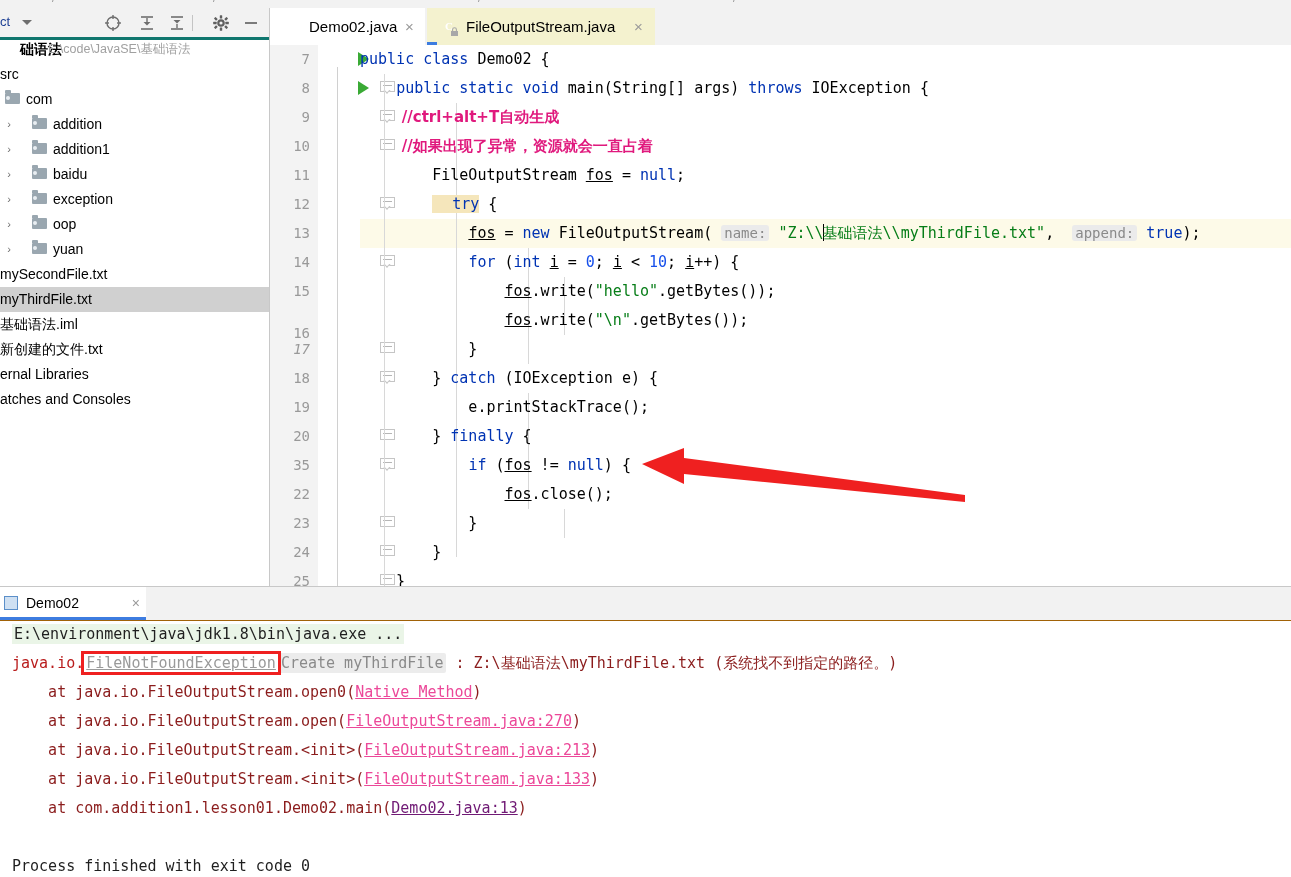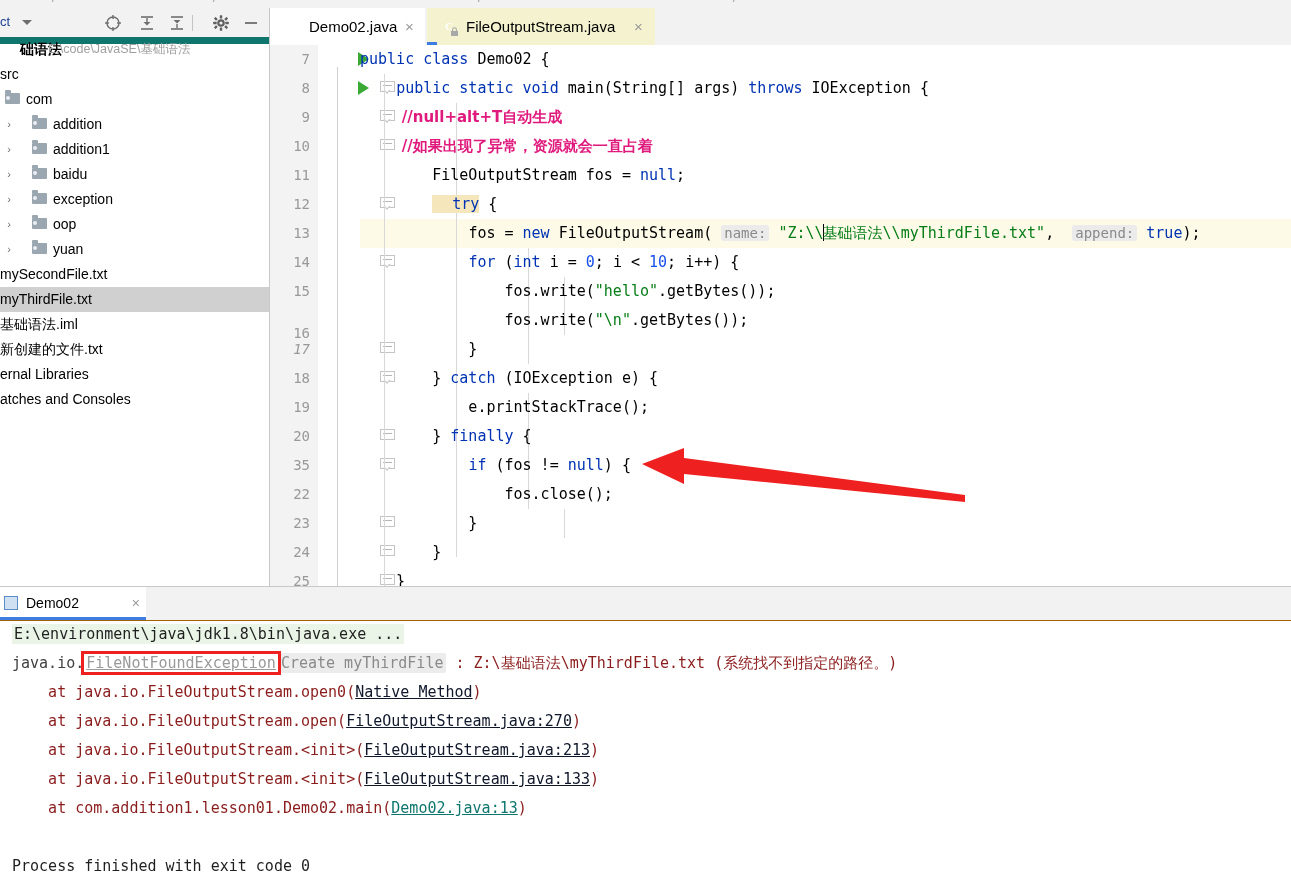--- a/index.html
+++ b/index.html
@@ -23,21 +23,21 @@
   }
 
   
   .sidebar{
     position:absolute;left:0;top:8px;width:269px;height:578px;
     background:#ffffff;border-right:1px solid #c8c8c8;
     overflow:hidden;
   }
   .sidebar-toolbar{
     position:relative;height:29px;background:#f2f2f2;
-    border-bottom:7px solid #0f766e;
+    border-bottom:3px solid #0f766e;
   }
   .pt-label{
     position:absolute;left:0;top:6px;font-size:13px;color:#1c3f94;
   }
   .pt-caret{
     position:absolute;left:22px;top:12px;width:0;height:0;
     border-left:5px solid transparent;border-right:5px solid transparent;
     border-top:5px solid #6e6e6e;
   }
   .tb-ico{position:absolute;top:6px;width:18px;height:18px;cursor:default;}
@@ -156,21 +156,21 @@
   .cline{
     position:absolute;left:0;height:29px;line-height:29px;white-space:pre;
     font-family:"DejaVu Sans Mono","Liberation Mono",monospace;font-size:15px;
     color:#000;
   }
   .indent-guide{position:absolute;width:1px;background:#d8d8d8;}
   .kw{color:#0033b3;}
   .str{color:#067d17;}
   .num{color:#1750eb;}
   .cmt{color:#e0197d;font-weight:bold;font-family:"DejaVu Sans","Liberation Sans",sans-serif;}
-  .fld{margin-top:8px;}
+  .fld{text-decoration:underline;margin-top:8px;}
   .hint{
     background:#ebebeb;color:#8a8a8a;border-radius:3px;padding:0 3px;
     font-size:14px;
     text-align:center;
   }
   .brace-hl{background:#f5e6bb;padding-left:20px;}
   .caret{
     display:inline-block;width:1px;height:17px;background:#000;
     vertical-align:-3px;margin:0 -1px;
   }
@@ -201,28 +201,28 @@
   .console{
     position:absolute;left:0;top:33px;width:1291px;bottom:0;
     font-family:"DejaVu Sans Mono","Liberation Mono",monospace;
     font-size:15px;overflow:hidden;
   }
   .coline{
     position:absolute;left:0;height:29px;line-height:29px;white-space:pre;
     color:#8b1c1c;
   }
   .green-hl{background:#eaf5e7;color:#1f1f1f;padding:1px 2px;}
-  .lnk{color:#0f172a;text-decoration:underline;}
-  .lnk-blue{color:#0f766e;text-decoration:underline;}
+  .lnk{color:#ec4899;text-decoration:underline;}
+  .lnk-blue{color:#701a75;text-decoration:underline;}
   .cb-chip{color:#8a8a8a;background:#ececec;padding:1px 3px;border-radius:2px;}
   .exc-box{
     color:#9a9a9a;text-decoration:underline;
     outline:3px solid #ef2020;background:#ffffff;padding:0 2px;
   }
-  .plain{color:#404040;}
+  .plain{color:#b91c1c;}
 </style>
 </head>
 <body>
 
 <div class="app">
 
   <div class="menubar-sliver">
     <span class="mi" style="left:52px;">/</span>
     <span class="mi" style="left:213px;">/</span>
     <span class="mi" style="left:478px;">/</span>
@@ -483,21 +483,21 @@
 
       <div class="indent-guide" style="left:24px;top:29px;height:512px;"></div>
       <div class="indent-guide" style="left:96px;top:58px;height:454px;"></div>
       <div class="indent-guide" style="left:168px;top:203px;height:116px;"></div>
       <div class="indent-guide" style="left:168px;top:348px;height:116px;"></div>
       <div class="indent-guide" style="left:204px;top:232px;height:58px;"></div>
       <div class="indent-guide" style="left:204px;top:464px;height:29px;"></div>
 
       <div class="cline" style="top:0px;left:0;"><span class="kw">public</span> <span class="kw">class</span> Demo02 {</div>
       <div class="cline" style="top:29px;left:0;">    <span class="kw">public</span> <span class="kw">static</span> <span class="kw">void</span> main(String[] args) <span class="kw">throws</span> IOException {</div>
-      <div class="cline cmt" style="top:58px;left:0;">        //null+alt+T自动生成</div>
+      <div class="cline cmt" style="top:58px;left:0;">        //ctrl+alt+T自动生成</div>
       <div class="cline cmt" style="top:87px;left:0;">        //如果出现了异常，资源就会一直占着</div>
       <div class="cline" style="top:116px;left:0;">        FileOutputStream <span class="fld">fos</span> = <span class="kw">null</span>;</div>
       <div class="cline" style="top:145px;left:0;">        <span class="kw brace-hl">try</span> {</div>
       <div class="cline" style="top:174px;left:0;">            <span class="fld">fos</span> = <span class="kw">new</span> FileOutputStream( <span class="hint">name:</span> <span class="str">"Z:\\</span><span class="caret"></span><span class="str">基础语法\\myThirdFile.txt"</span>,  <span class="hint">append:</span> <span class="kw">true</span>);</div>
       <div class="cline" style="top:203px;left:0;">            <span class="kw">for</span> (<span class="kw">int</span> <span class="fld">i</span> = <span class="num">0</span>; <span class="fld">i</span> &lt; <span class="num">10</span>; <span class="fld">i</span>++) {</div>
       <div class="cline" style="top:232px;left:0;">                <span class="fld">fos</span>.write(<span class="str">"hello"</span>.getBytes());</div>
       <div class="cline" style="top:261px;left:0;">                <span class="fld">fos</span>.write(<span class="str">"\n"</span>.getBytes());</div>
       <div class="cline" style="top:290px;left:0;">            }</div>
       <div class="cline" style="top:319px;left:0;">        } <span class="kw">catch</span> (IOException e) {</div>
       <div class="cline" style="top:348px;left:0;">            e.printStackTrace();</div>

